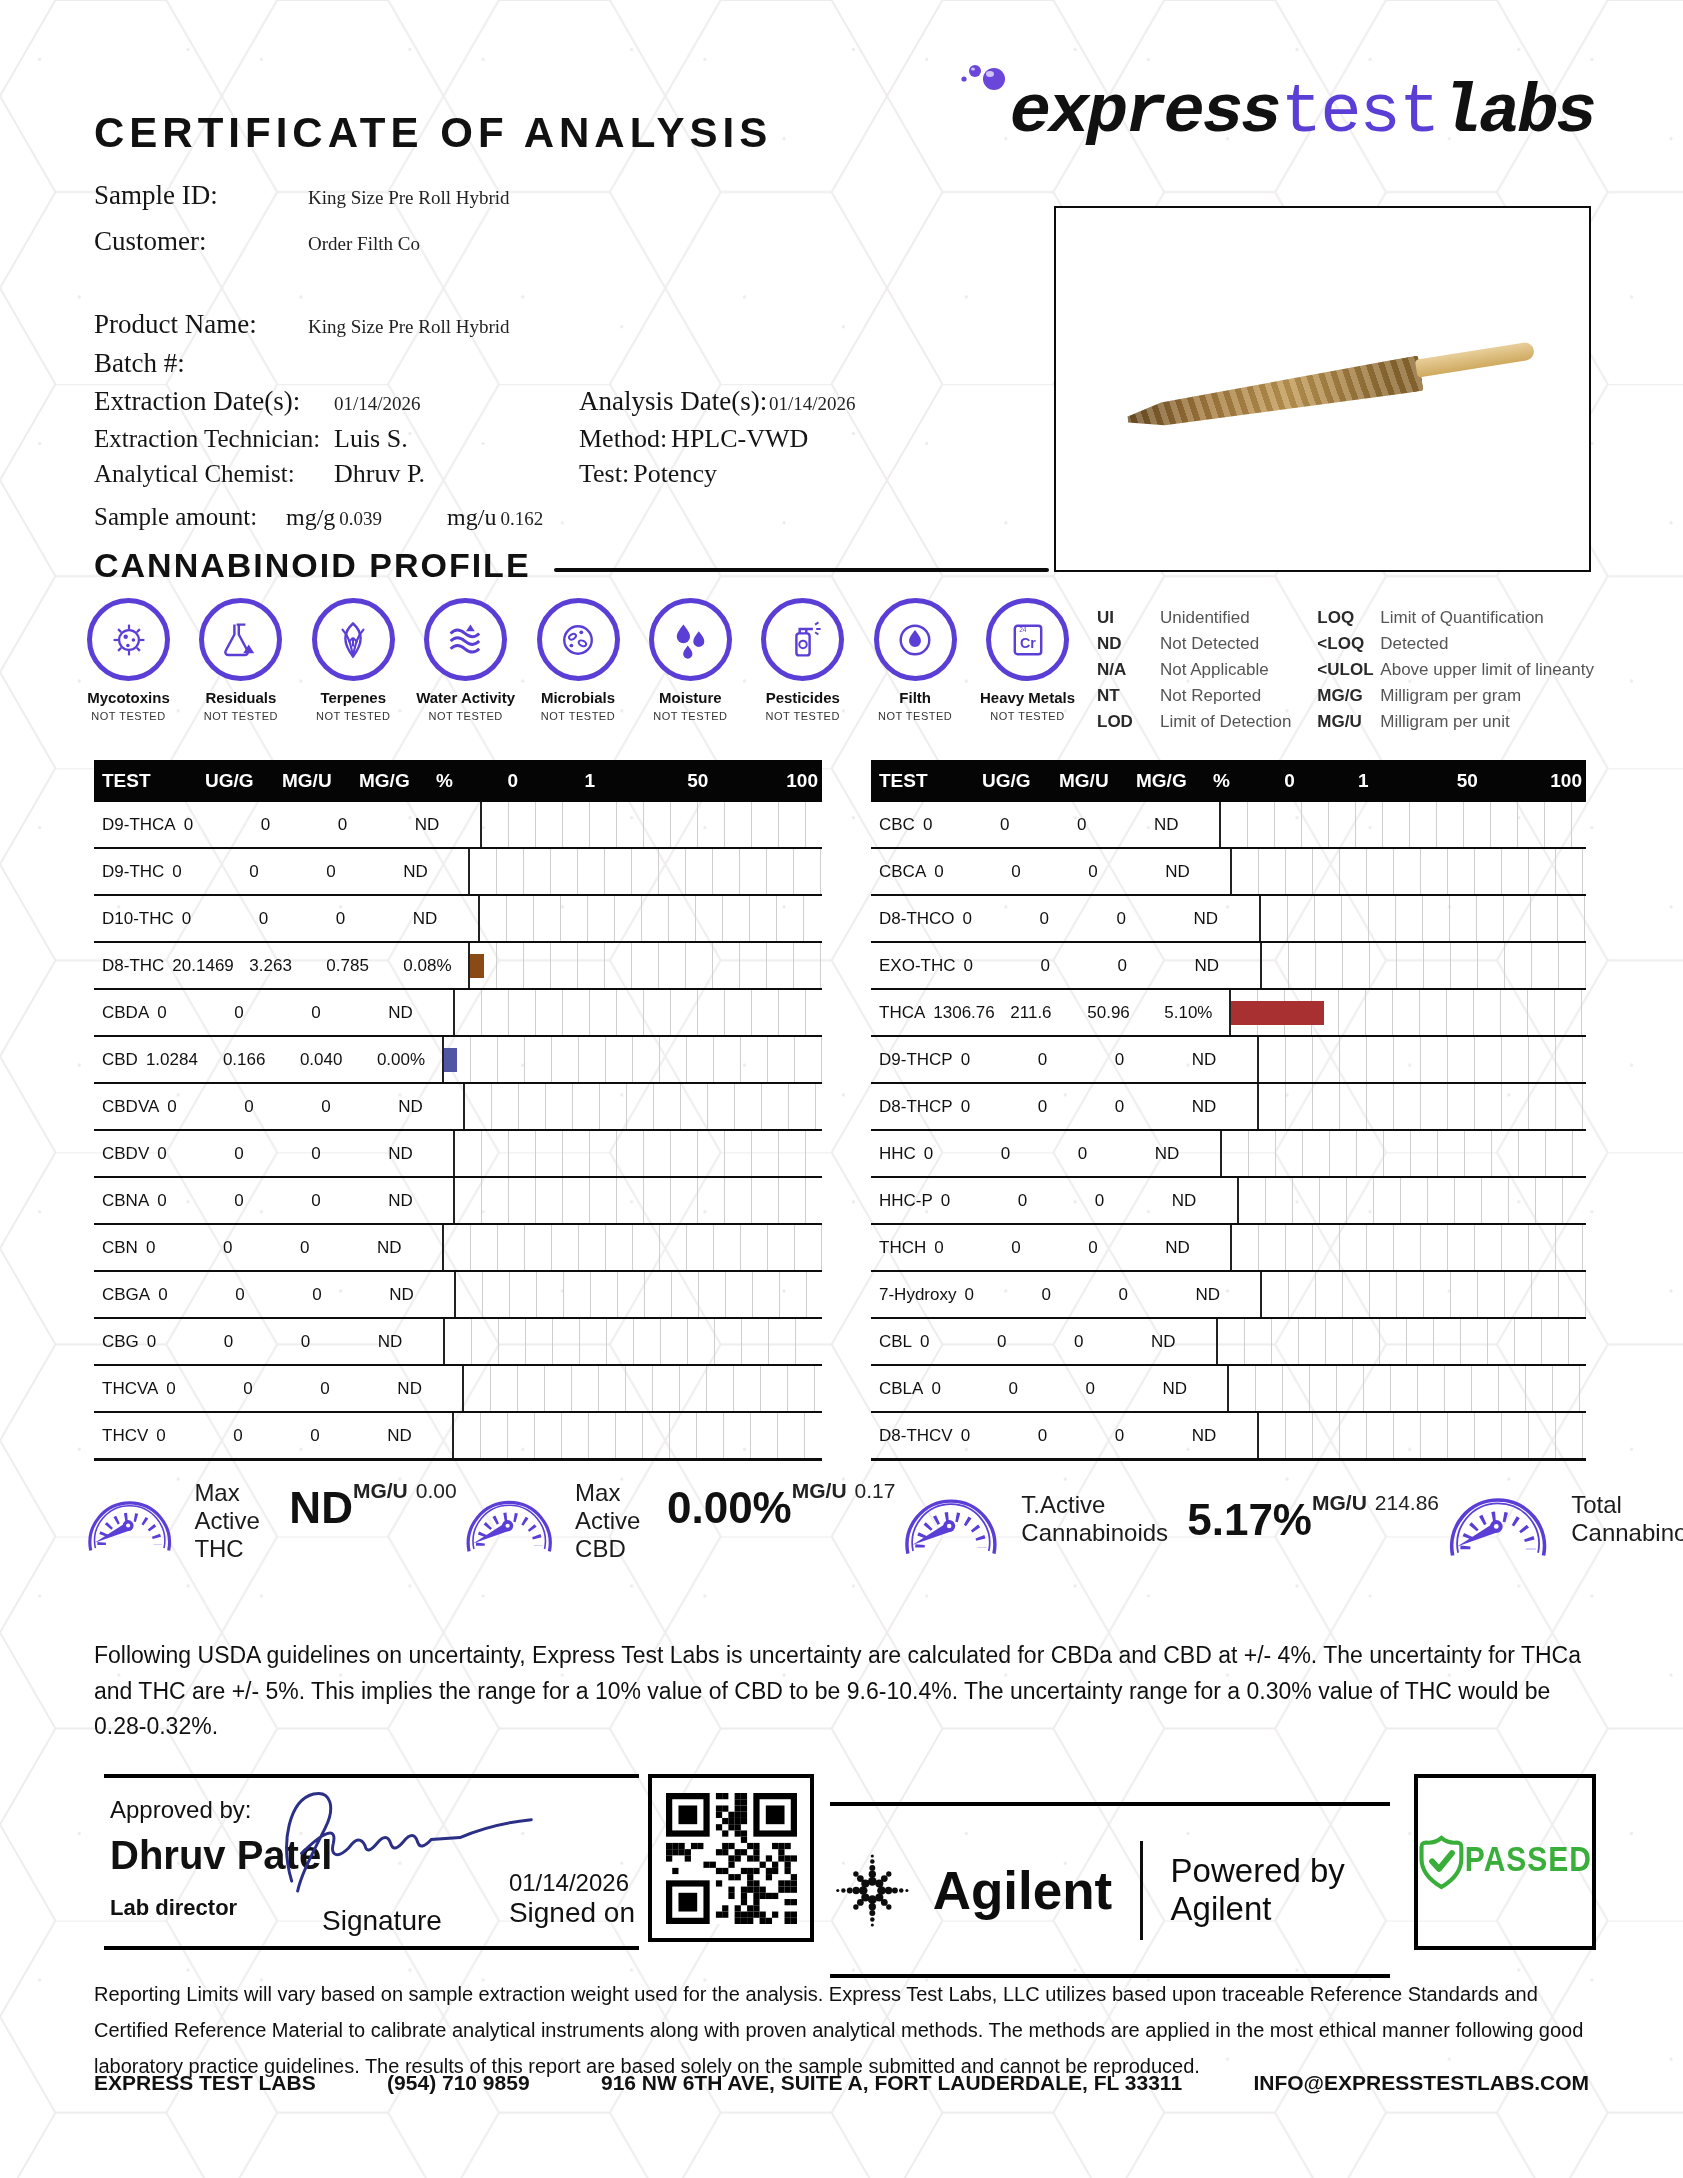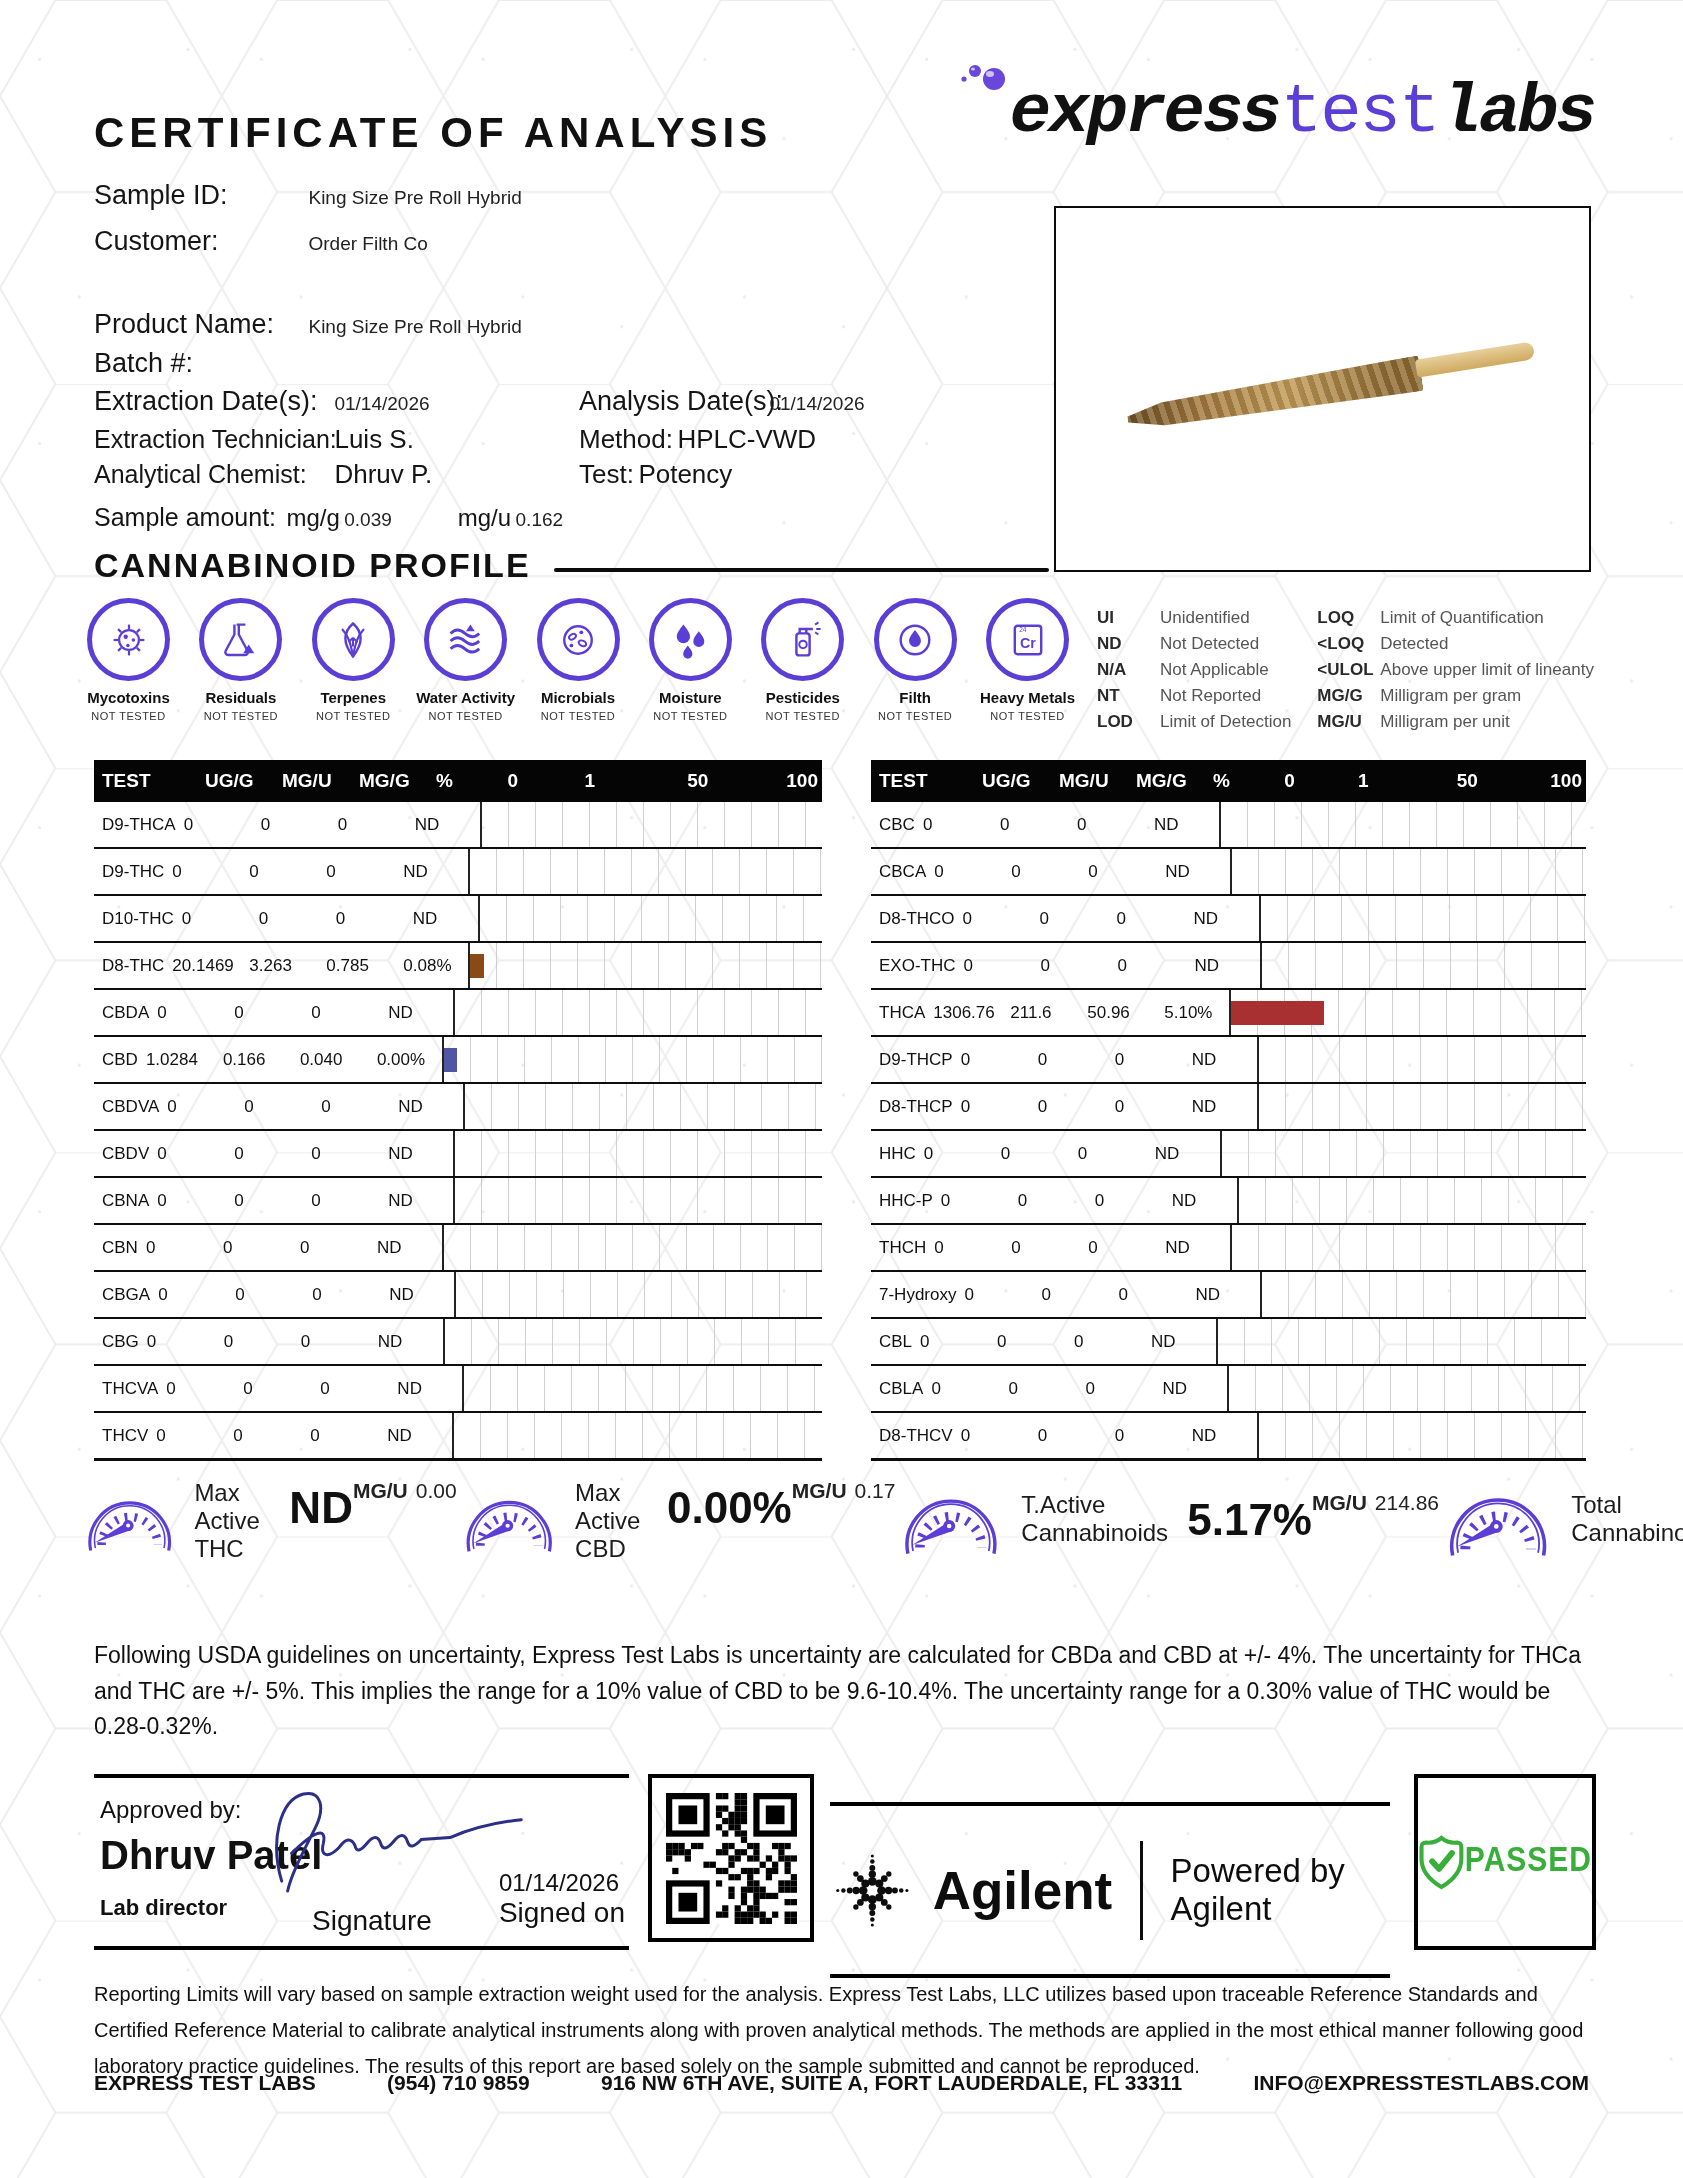--- a/index.html
+++ b/index.html
@@ -9,21 +9,21 @@
   .layer{position:absolute;z-index:1;}
 
   
   .title{left:94px;top:109px;font-size:42px;font-weight:800;letter-spacing:5px;}
   .logo{top:79px;right:89px;font-size:69px;font-weight:800;font-style:italic;letter-spacing:-3px;
         display:flex;align-items:baseline;line-height:1;font-family:Liberation Mono, monospace;}
   .logo .lg-test{color:var(--accent);font-weight:400;font-style:normal;letter-spacing:-2px;margin:0 2px;}
   .logo .bubbles{position:relative;top:-34px;margin-right:2px;}
 
   
-  .iline{position:absolute;left:94px;z-index:1;white-space:nowrap;}
+  .iline{position:absolute;left:94px;z-index:1;white-space:nowrap;font-family:Liberation Serif, serif;}
   .lab{font-size:27px;color:#151515;display:inline-block;}
   .val{font-size:19px;color:#222;}
   .val2{font-size:26px;color:#151515;}
   .rcol{position:absolute;left:485px;top:0;white-space:nowrap;}
 
   
   .photo{left:1054px;top:206px;width:533px;height:362px;border:2px solid #0c0c0c;background:#fff;}
   .joint{position:absolute;left:69px;top:149px;width:416px;height:59px;transform:rotate(-9deg);}
   .joint .body{position:absolute;left:0;top:12px;width:297px;height:36px;border-radius:10px 4px 4px 10px;
     background:linear-gradient(95deg,#6e4f24,#a3793d 25%,#c29a55 55%,#8f6b32 90%);
@@ -74,21 +74,21 @@
   .gauge{flex:1 1 25%;display:flex;align-items:center;gap:14px;}
   .gtext{display:flex;flex-direction:row;}
   .gtitle{font-size:24px;color:#1b1b1b;}
   .gvalue{font-size:44px;font-weight:800;margin:4px 0 6px;}
   .gunit{font-size:21px;color:#222;}
   .gunit b{margin-right:8px;}
 
   .note1{left:94px;top:1638px;width:1510px;font-size:23px;line-height:1.55;color:#101010;}
 
   
-  .approve{left:94px;top:1774px;width:535px;height:168px;border-top:4px solid #000;border-bottom:4px solid #000;}
+  .approve{left:104px;top:1774px;width:535px;height:168px;border-top:4px solid #000;border-bottom:4px solid #000;}
   .ap-lab{position:absolute;left:6px;top:18px;font-size:24px;}
   .ap-name{position:absolute;left:6px;top:55px;font-size:40px;font-weight:800;}
   .ap-role{position:absolute;left:6px;top:117px;font-size:22px;font-weight:700;}
   .sig{position:absolute;left:158px;top:4px;}
   .sig-lab{position:absolute;left:218px;top:127px;font-size:28px;}
   .signed{position:absolute;right:4px;top:91px;text-align:left;}
   .signed .d{font-size:24px;}
   .signed .s{font-size:28px;}
   .qrbox{left:648px;top:1774px;width:158px;height:160px;border:4px solid #000;display:flex;align-items:center;justify-content:center;}
   .agilent{left:830px;top:1774px;width:560px;height:168px;border-top:4px solid #000;border-bottom:4px solid #000;

